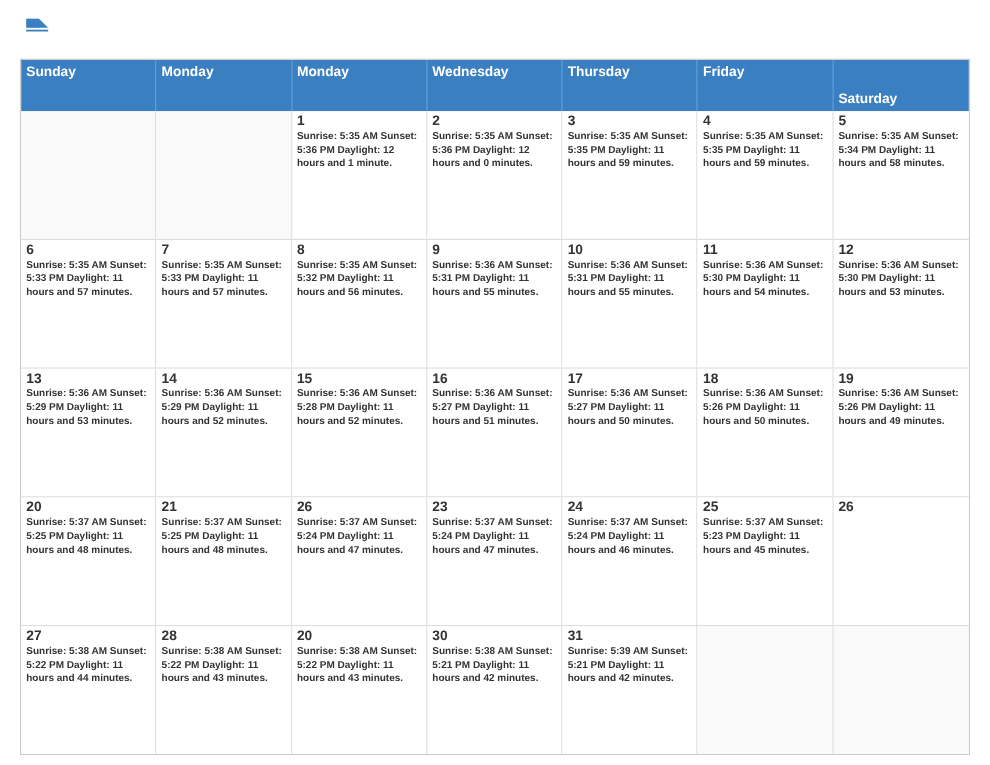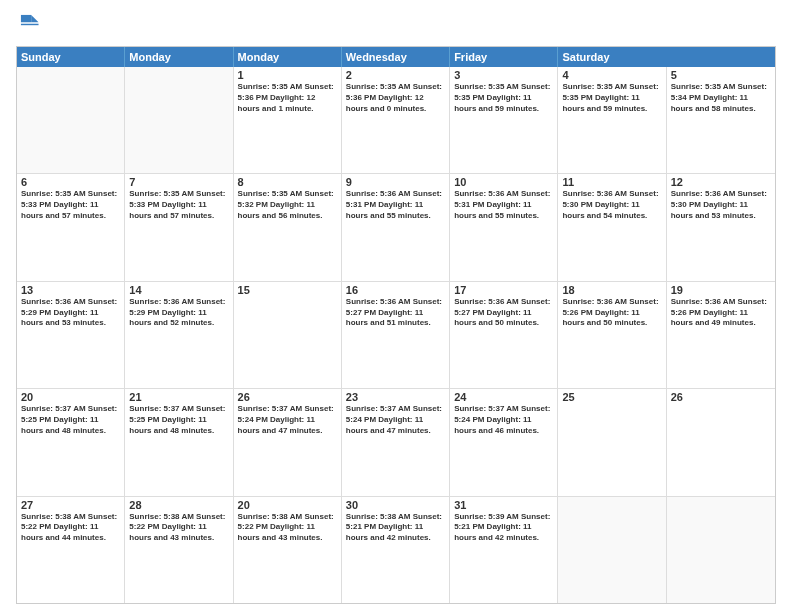--- a/index.html
+++ b/index.html
@@ -65,21 +65,21 @@
       background: #3a7fc1;
     }
     .cal-header-cell {
       color: #fff;
       font-size: 11px;
       font-weight: bold;
       padding: 4px 4px;
       text-align: left;
       border-right: 1px solid #5a9fd1;
     }
-    .cal-header-cell:last-child { border-right: none; }
+    .cal-header-cell:last-child { border-right: none; margin-top: 21px; }
     .cal-body {
       display: flex;
       flex-direction: column;
       flex: 1;
     }
     .cal-row {
       display: grid;
       grid-template-columns: repeat(7, 1fr);
       flex: 1;
       border-top: 1px solid #ddd;
@@ -132,20 +132,21 @@
       <div class="location"></div>
     </div>
   </div>
 
   <div class="calendar">
     <div class="cal-header">
     <div class="cal-header-cell">Sunday</div>
         <div class="cal-header-cell">Monday</div>
         <div class="cal-header-cell">Monday</div>
         <div class="cal-header-cell">Wednesday</div>
+        <div class="cal-header-cell">Thursday</div>
         <div class="cal-header-cell">Friday</div>
         <div class="cal-header-cell">Saturday</div>
       </div>
     <div class="cal-body">
     <div class="cal-row">
           <div class="cal-cell empty"></div>
           <div class="cal-cell empty"></div>
           <div class="cal-cell">
             <span class="day-num">1</span>
             <div class="cell-info">Sunrise: 5:35 AM
@@ -243,20 +244,24 @@
           </div>
           <div class="cal-cell">
             <span class="day-num">14</span>
             <div class="cell-info">Sunrise: 5:36 AM
 Sunset: 5:29 PM
 Daylight: 11 hours
 and 52 minutes.</div>
           </div>
           <div class="cal-cell">
             <span class="day-num">15</span>
+            <div class="cell-info">Sunrise: 5:36 AM
+Sunset: 5:28 PM
+Daylight: 11 hours
+and 52 minutes.</div>
           </div>
           <div class="cal-cell">
             <span class="day-num">16</span>
             <div class="cell-info">Sunrise: 5:36 AM
 Sunset: 5:27 PM
 Daylight: 11 hours
 and 51 minutes.</div>
           </div>
           <div class="cal-cell">
             <span class="day-num">17</span>
@@ -311,20 +316,24 @@
           </div>
           <div class="cal-cell">
             <span class="day-num">24</span>
             <div class="cell-info">Sunrise: 5:37 AM
 Sunset: 5:24 PM
 Daylight: 11 hours
 and 46 minutes.</div>
           </div>
           <div class="cal-cell">
             <span class="day-num">25</span>
+            <div class="cell-info">Sunrise: 5:37 AM
+Sunset: 5:23 PM
+Daylight: 11 hours
+and 45 minutes.</div>
           </div>
           <div class="cal-cell">
             <span class="day-num">26</span>
           </div>
         </div>
         <div class="cal-row">
           <div class="cal-cell">
             <span class="day-num">27</span>
             <div class="cell-info">Sunrise: 5:38 AM
 Sunset: 5:22 PM

